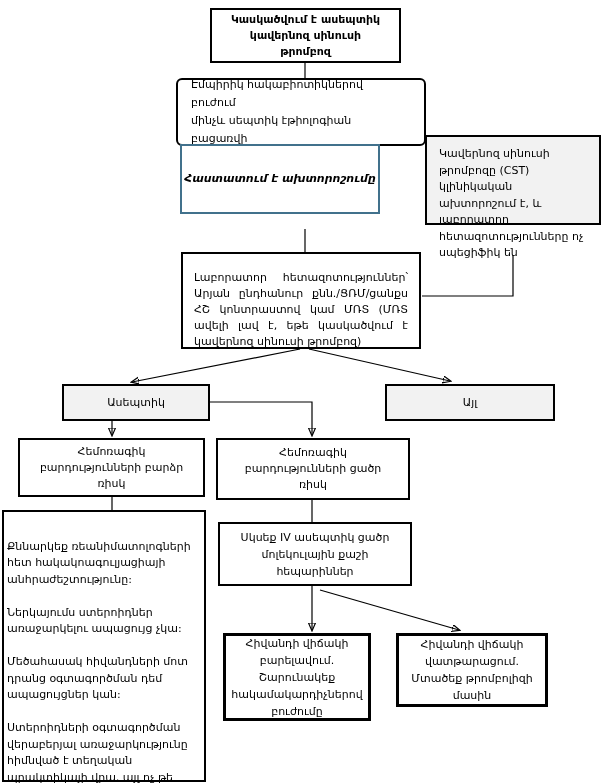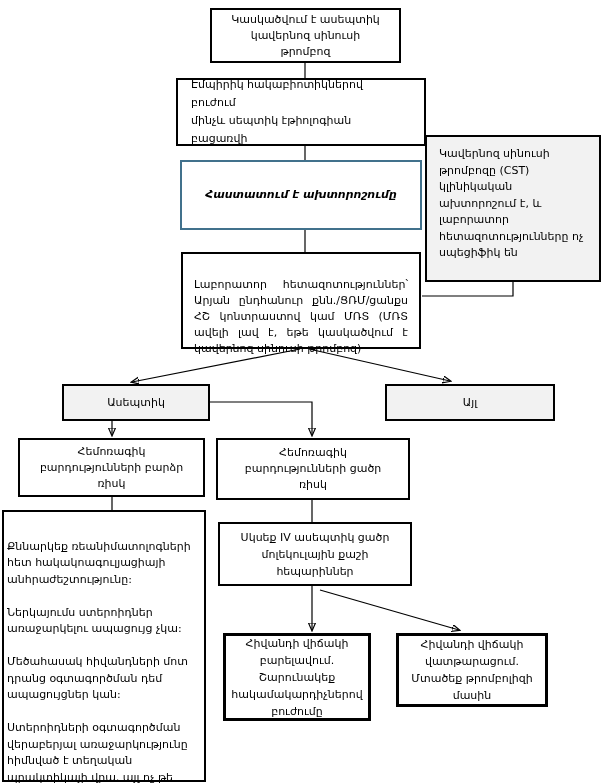--- a/index.html
+++ b/index.html
@@ -30,30 +30,30 @@
     line-height: 16px;
     color: #000000;
     z-index: 2;
     display: flex;
     align-items: center;
     justify-content: center;
     text-align: center;
     white-space: pre-line;
   }
   .gray { background: var(--grayfill, #f2f2f2); }
-  .left-align { justify-content: flex-start; text-align: left; }
+  .left-align { justify-content: flex-start; text-align: left; border-radius: 6px; }
 
-  #suspect-box   { left: 210px; top: 8px;   width: 191px; height: 55px; font-weight: normal; line-height: 16px; }
+  #suspect-box   { left: 210px; top: 8px;   width: 191px; height: 55px; font-weight: bold; line-height: 16px; }
   #empiric-box   { left: 176px; top: 78px;  width: 250px; height: 68px; padding: 0 13px; line-height: 18px; }
-  #confirm-box   { left: 180px; top: 160px; width: 242px; height: 70px;
+  #confirm-box   { left: 180px; top: 144px; width: 200px; height: 70px;
                    border: 2px solid var(--accent, #41718c);
                    font-weight: bold; font-style: italic; }
-  #labs-box      { left: 181px; top: 252px; width: 240px; height: 97px; padding: 23px 11px;
+  #labs-box      { left: 181px; top: 252px; width: 240px; height: 97px; padding: 16px 11px;
                    display: block; text-align: justify; white-space: normal; line-height: 16px; }
-  #note-box      { left: 425px; top: 135px; width: 176px; height: 147px; padding: 9px 12px;
+  #note-box      { left: 425px; top: 135px; width: 176px; height: 90px; padding: 9px 12px;
                    display: block; text-align: left; white-space: normal; line-height: 16.5px; }
   #aseptic-box   { left: 42px;  top: 384px; width: 148px; height: 37px; margin-left: 20px; }
   #other-box     { left: 385px; top: 384px; width: 170px; height: 37px; }
   #highrisk-box  { left: 18px;  top: 438px; width: 187px; height: 59px; }
   #lowrisk-box   { left: 216px; top: 438px; width: 194px; height: 62px; }
   #advice-box    { left: 2px;   top: 510px; width: 204px; height: 272px; padding: 10px 3px;
                    display: block; text-align: left; line-height: 16.5px; }
   #heparin-box   { left: 218px; top: 522px; width: 194px; height: 64px; line-height: 17px; }
   #improve-box   { left: 223px; top: 633px; width: 148px; height: 88px; border-width: 3px; line-height: 17px; }
   #worsen-box    { left: 396px; top: 633px; width: 152px; height: 74px; border-width: 3px; line-height: 17px; }

